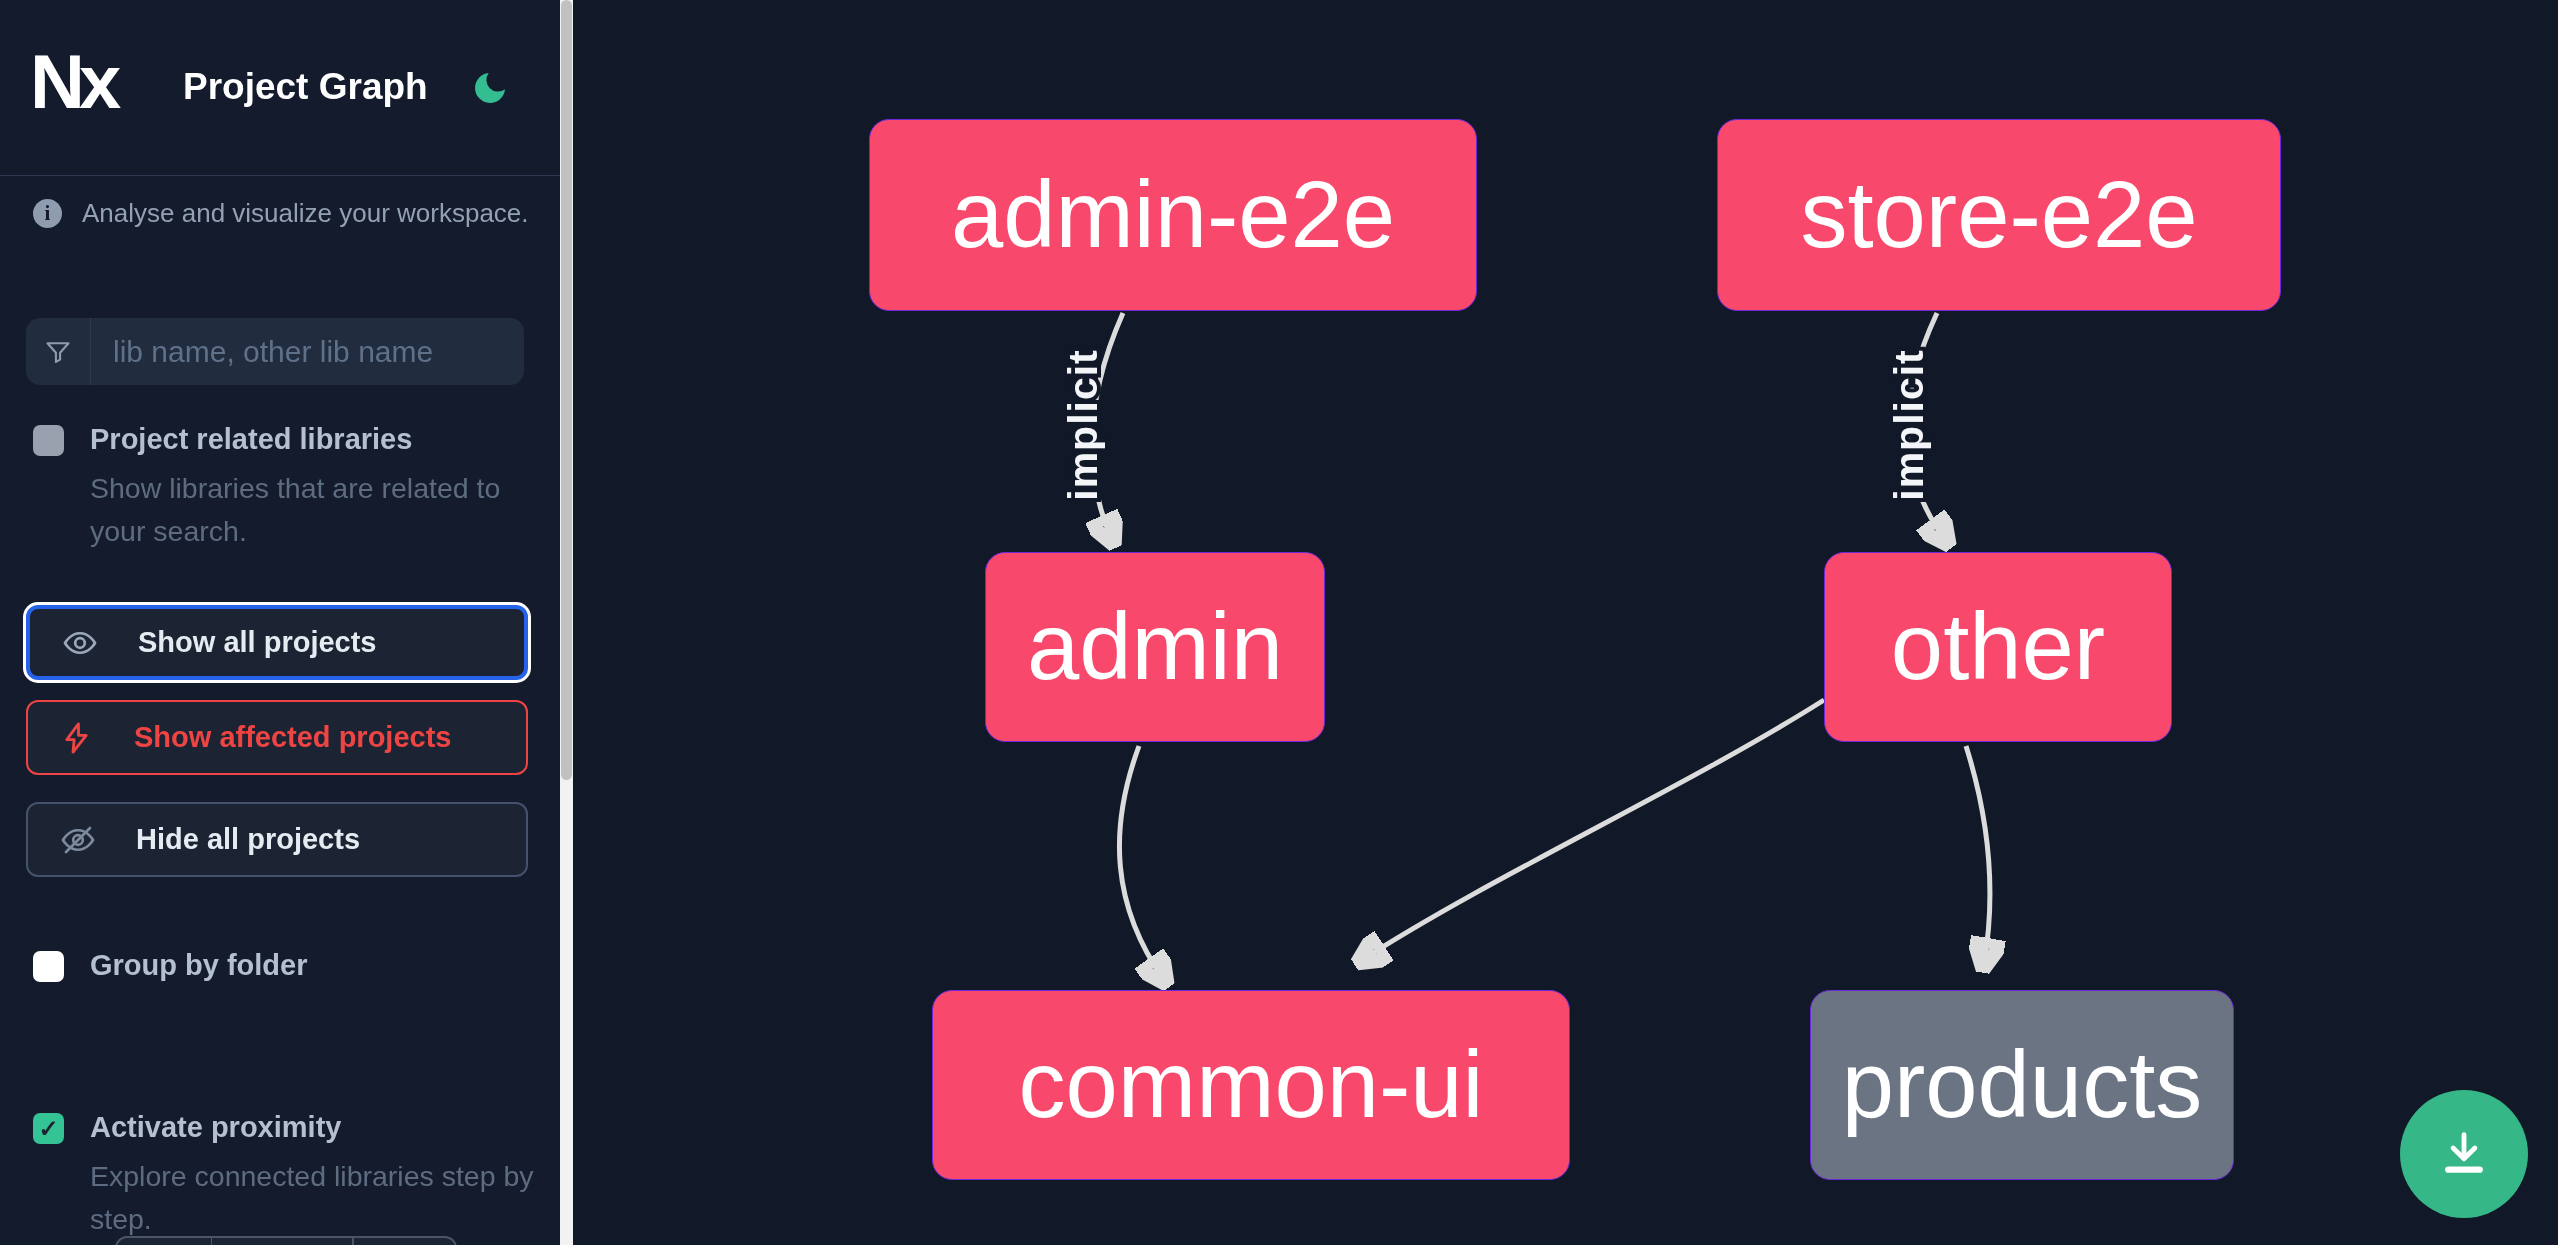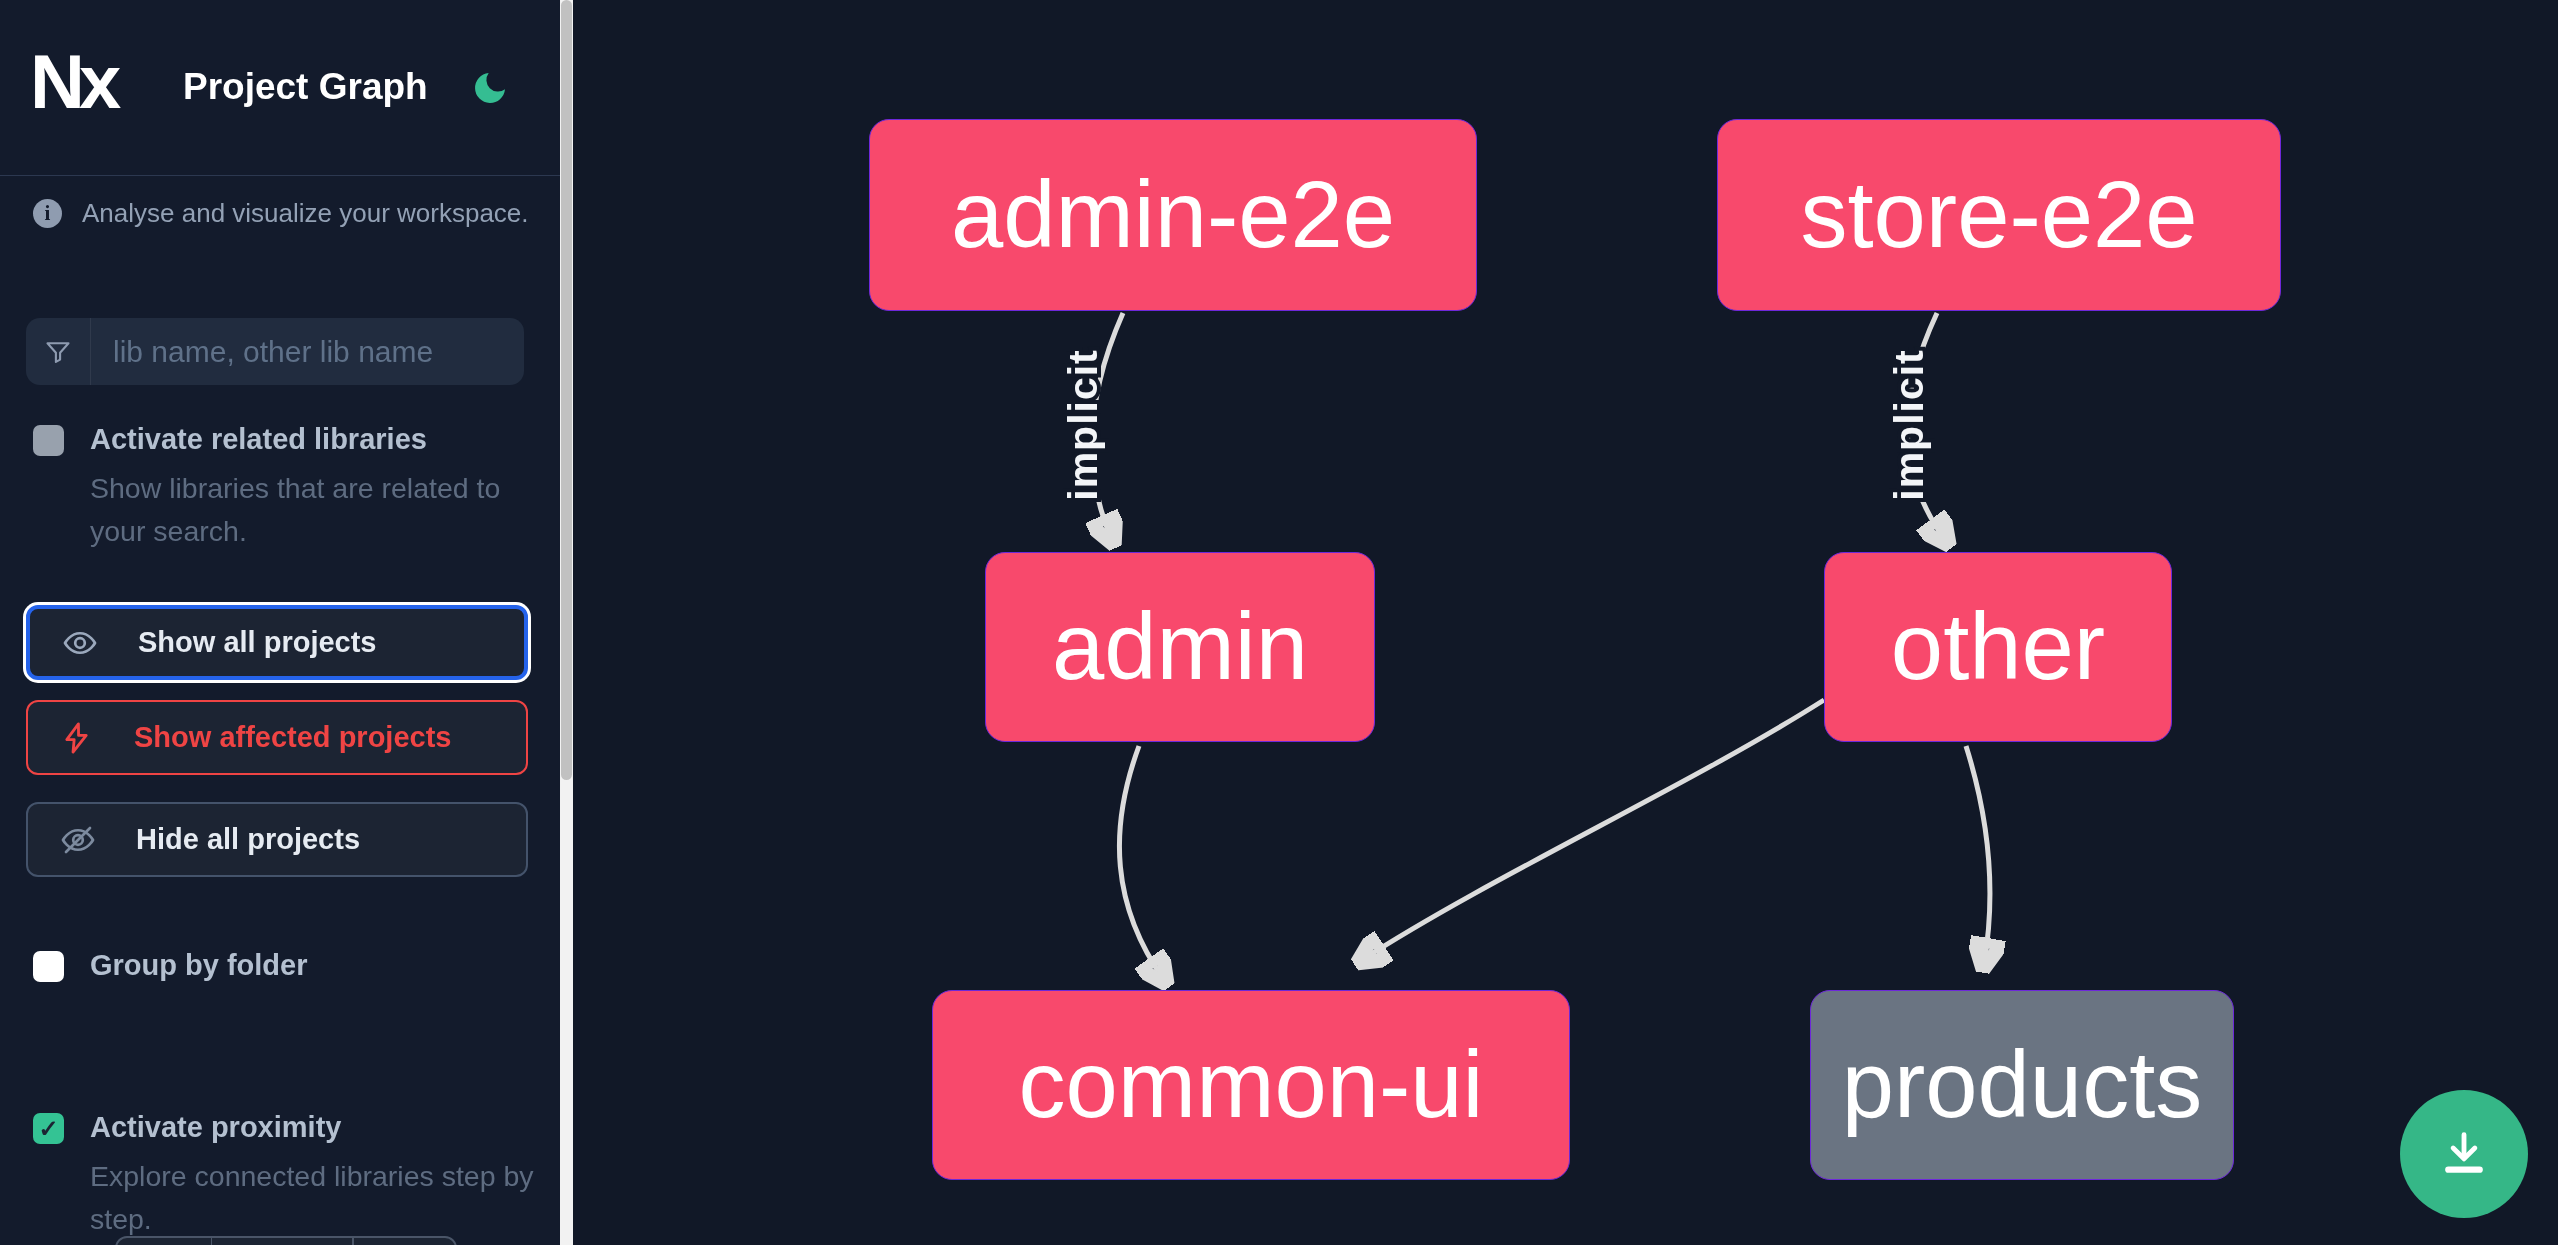--- a/index.html
+++ b/index.html
@@ -91,21 +91,21 @@
   <path d="M 1937 313 C 1900 392 1892 468 1946 541" marker-end="url(#arrow)"></path>
   <path d="M 1139 746 C 1108 830 1112 906 1164 980" marker-end="url(#arrow)"></path>
   <path d="M 1824 700 C 1690 785 1492 876 1362 960" marker-end="url(#arrow)"></path>
   <path d="M 1966 746 C 1990 822 1996 894 1984 964" marker-end="url(#arrow)"></path>
   <text class="edge-label" x="1086" y="425" text-anchor="middle" dominant-baseline="middle" transform="rotate(-90 1086 425)">implicit</text>
   <text class="edge-label" x="1912" y="425" text-anchor="middle" dominant-baseline="middle" transform="rotate(-90 1912 425)">implicit</text>
 </svg>
 
 <div class="node" style="left:869px;top:119px;width:608px;height:192px;">admin-e2e</div>
 <div class="node" style="left:1717px;top:119px;width:564px;height:192px;">store-e2e</div>
-<div class="node" style="left:985px;top:552px;width:390px;height:190px;">admin</div>
+<div class="node" style="left:985px;top:552px;width:340px;height:190px;">admin</div>
 <div class="node" style="left:1824px;top:552px;width:348px;height:190px;">other</div>
 <div class="node" style="left:932px;top:990px;width:638px;height:190px;">common-ui</div>
 <div class="node node-gray" style="left:1810px;top:990px;width:424px;height:190px;">products</div>
 
 <div class="fab">
   <svg class="stroke-icon" width="58" height="58" viewBox="0 0 24 24" stroke="#ffffff" stroke-width="2">
     <path d="M12 4 v9"></path>
       <path d="M7.5 9.5 L12 14 L16.5 9.5"></path>
     <path d="M5.5 18.5 h13" stroke-width="2.6"></path>
   </svg>
@@ -131,21 +131,21 @@
       <svg class="stroke-icon" width="28" height="28" viewBox="0 0 24 24" stroke="#8e9bb0" stroke-width="1.8">
         <path d="M3 4.5h18l-7.2 8.1v5.9l-3.6 2v-7.9z"></path>
       </svg>
     </div>
     <input type="text" placeholder="lib name, other lib name" style="">
   </div>
 
   <div class="toggle-block" style="top:422px;">
     <div class="checkbox cb-gray"></div>
     <div class="toggle-text">
-      <div class="toggle-label">Activate related libraries</div>
+      <div class="toggle-label">Project related libraries</div>
       <div class="toggle-desc">Show libraries that are related to your search.</div>
     </div>
   </div>
 
   <div class="side-btn btn-all" style="top:605px;">
     <svg class="stroke-icon" width="36" height="36" viewBox="0 0 24 24" stroke="#9aa8bc" stroke-width="1.8">
       <path d="M2 12s3.5-6.5 10-6.5S22 12 22 12s-3.5 6.5-10 6.5S2 12 2 12z"></path>
       <circle cx="12" cy="12" r="3.2"></circle>
     </svg>
     <span class="btn-label">Show all projects</span>

